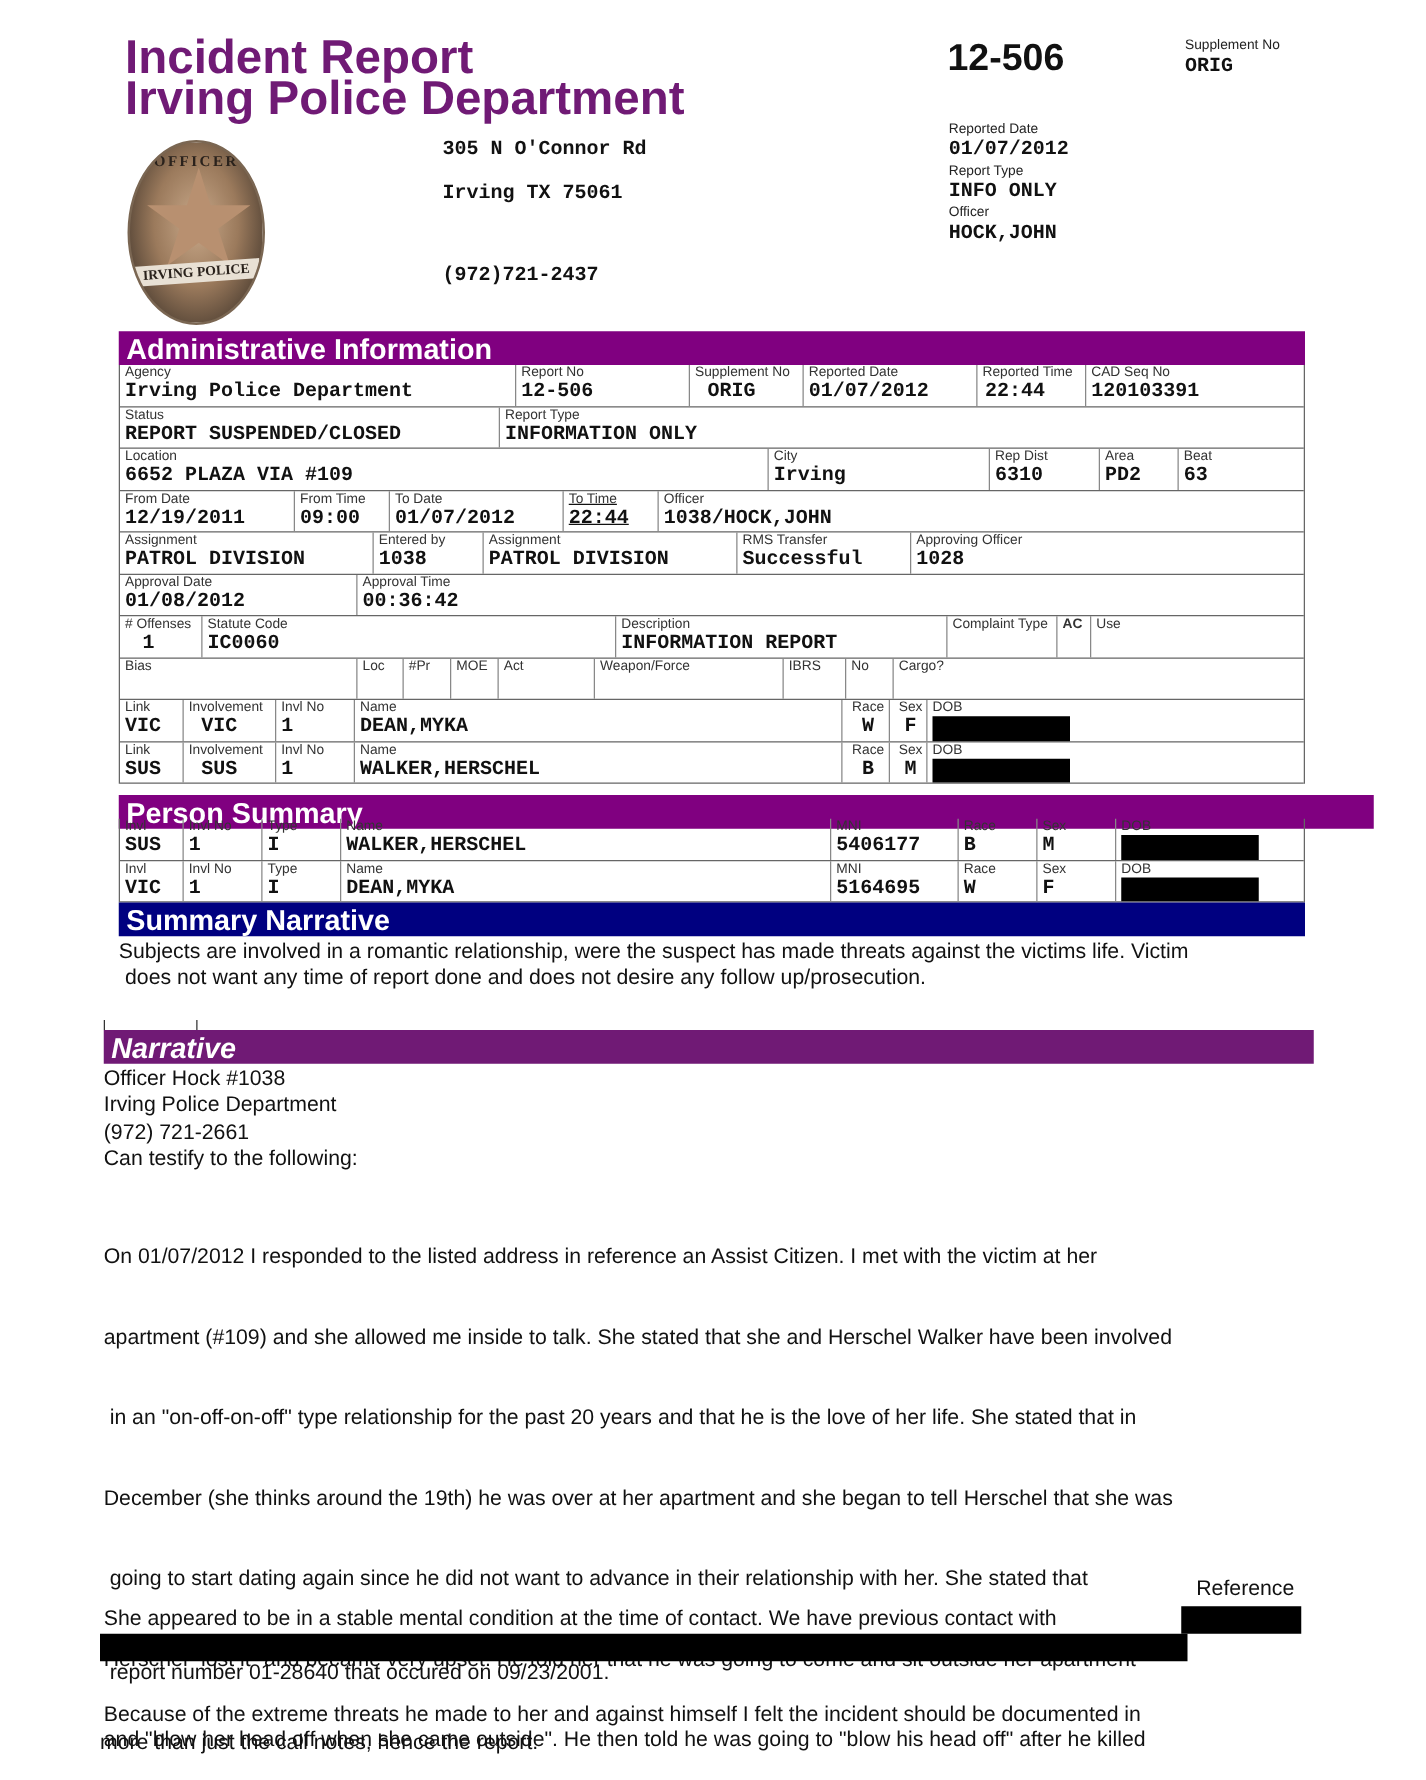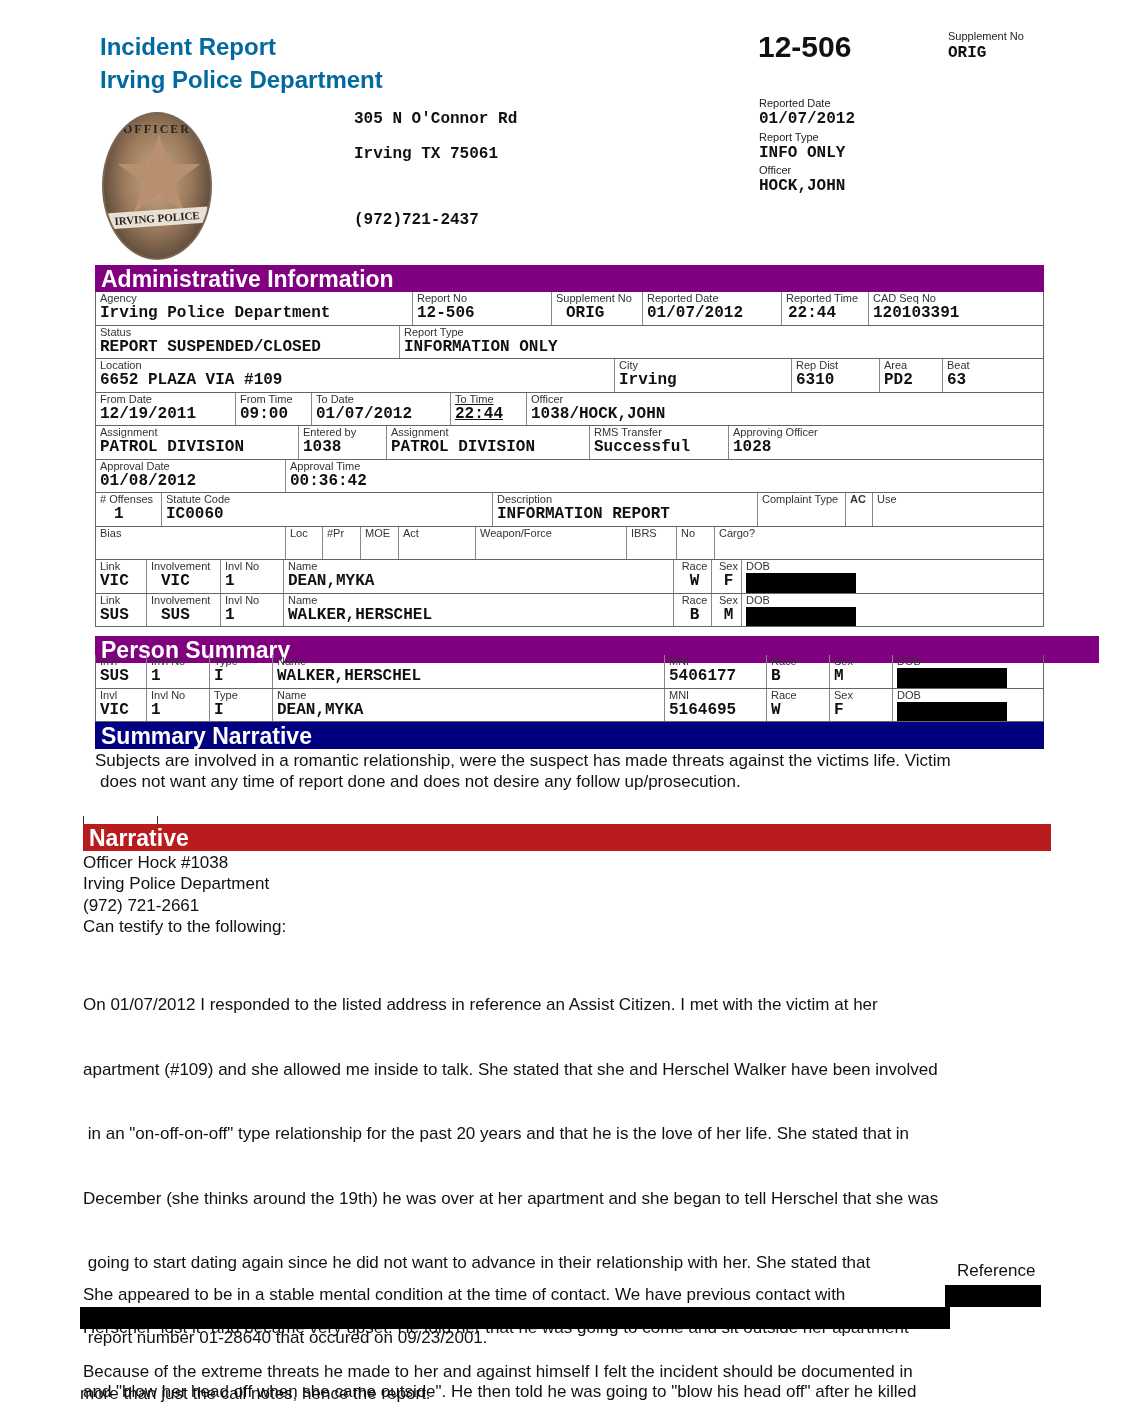--- a/index.html
+++ b/index.html
@@ -2,40 +2,40 @@
 <html><head>
 <meta charset="utf-8">
 <style>
   * { box-sizing: border-box; margin: 0; padding: 0; }
   html, body { width: 1141px; height: 1424px; background: #ffffff; overflow: hidden; }
   body { position: relative; font-family: "Liberation Sans", sans-serif; color: #111; }
   .mono { font-family: "Liberation Mono", monospace; font-weight: bold; }
   .abs { position: absolute; }
 
   
-  .title { left: 100px; top: 30px; font-size: 24px; font-weight: bold; line-height: 33px; color: #0369a1; }
+  .title { left: 100px; top: 30px; font-size: 38px; font-weight: bold; line-height: 33px; color: #701a75; }
   .addr { left: 354px; font-size: 16px; }
   .repno { left: 758px; top: 30px; font-size: 30px; font-weight: bold; }
   .small-lbl { font-size: 11px; color: #222; }
   .hdr-val { font-size: 16px; }
 
   .badge { left: 102px; top: 112px; width: 110px; height: 148px; border-radius: 50%;
     background: radial-gradient(ellipse at 50% 45%, #c9a98a 0%, #9b7a5c 45%, #5c4a3a 75%, #3b3028 100%);
     border: 2px solid #7a6652; overflow: hidden; }
   .badge .star { position: absolute; left: 12px; top: 20px; width: 86px; height: 86px;
     background: #b89070; clip-path: polygon(50% 0%, 61% 35%, 98% 35%, 68% 57%, 79% 91%, 50% 70%, 21% 91%, 32% 57%, 2% 35%, 39% 35%); }
   .badge .top-text { position: absolute; left: 0; right: 0; top: 8px; text-align: center; font-family: "Liberation Serif", serif; font-size: 12px; font-weight: bold; color: #2a221c; letter-spacing: 2px; }
   .badge .ribbon { position: absolute; left: 2px; right: 2px; top: 96px; height: 16px; background: #e8e0d4; transform: rotate(-4deg);
     text-align: center; font-family: "Liberation Serif", serif; font-size: 11px; font-weight: bold; color: #2a221c; line-height: 16px; }
 
   
   .bar { position: absolute; color: #fff; font-weight: bold; font-size: 23px; line-height: 28px; padding-left: 6px; }
   .purple { background: #800080; }
   .navy { background: #000080; }
-  .maroon { background: #b91c1c; }
+  .maroon { background: #701a75; font-style: italic; }
 
   
   .form { position: absolute; left: 95px; width: 949px; border-left: 1px solid #666; border-right: 1px solid #666; }
   .row { position: relative; display: flex; border-bottom: 1px solid #666; height: 33.5px; }
   .cell { position: relative; border-right: 1px solid #888; padding-left: 4px; overflow: hidden; }
   .cell:last-child { border-right: none; }
   .cell .lbl { display: block; font-size: 11px; line-height: 12px; color: #333; white-space: nowrap; }
   .cell .val { display: block; font-family: "Liberation Mono", monospace; font-weight: bold; font-size: 16px; line-height: 19px; white-space: nowrap; }
   .redact { position: absolute; background: #000; }
 

